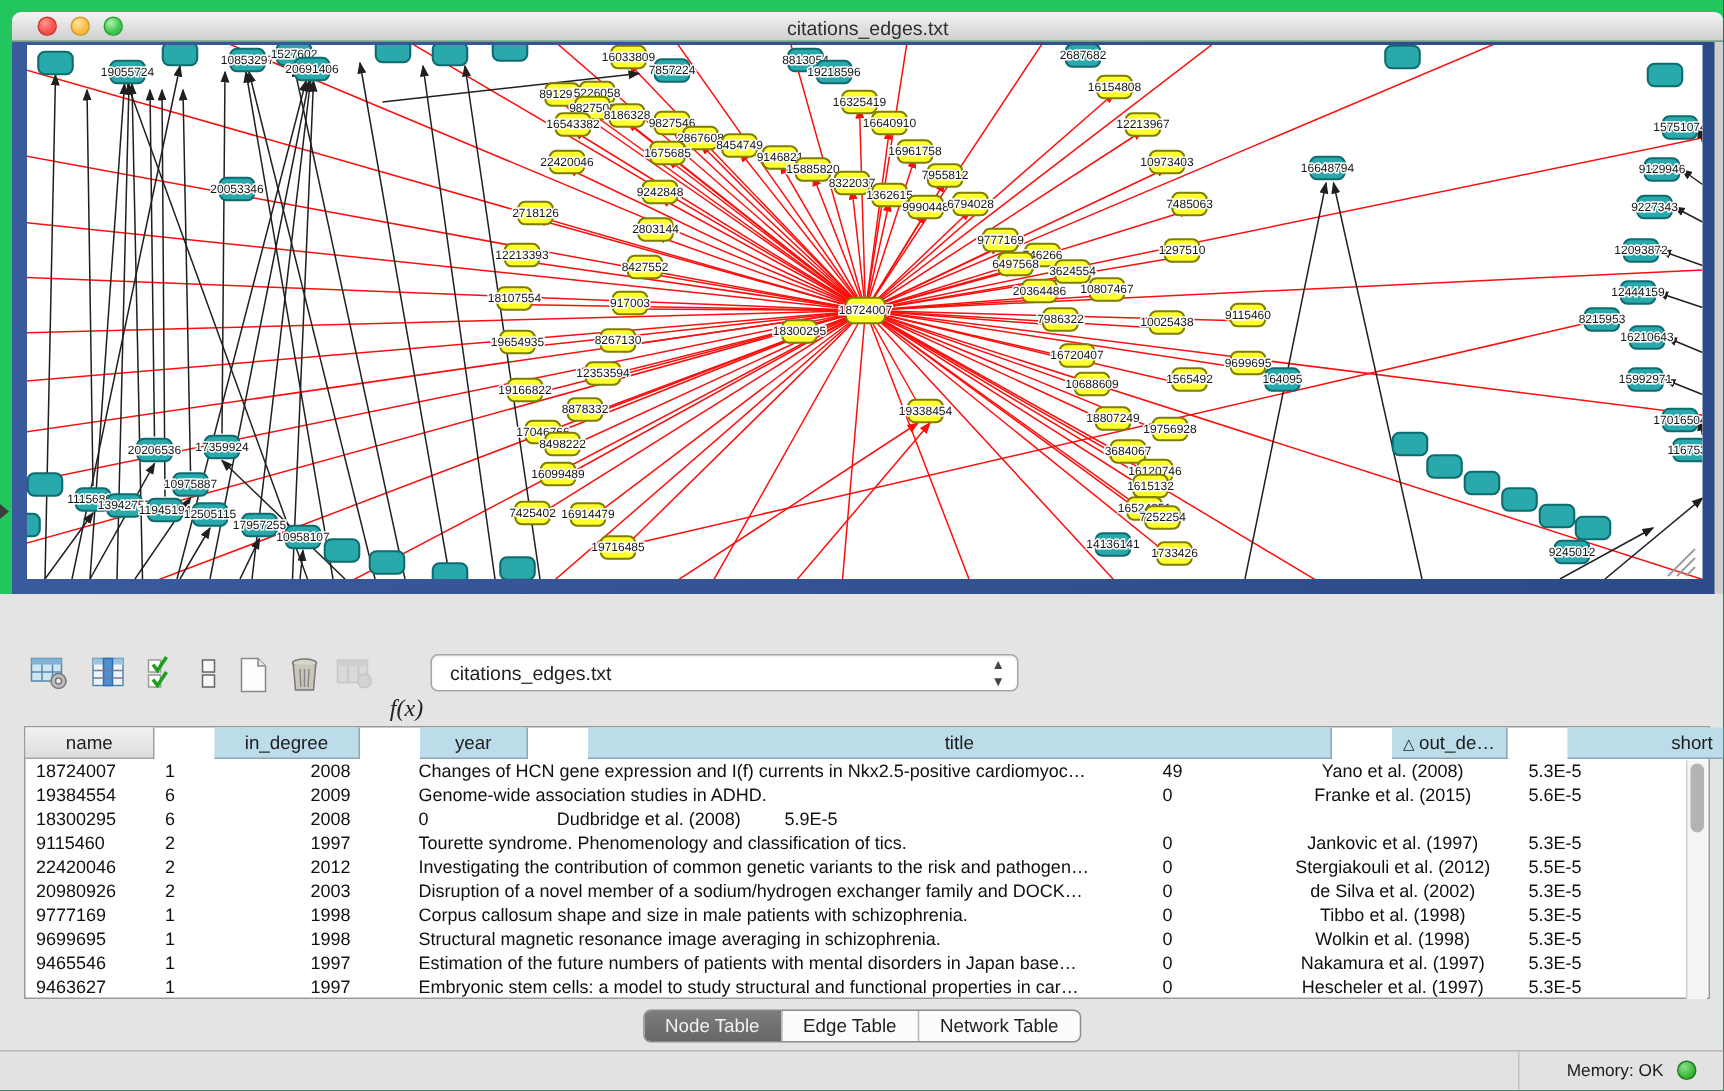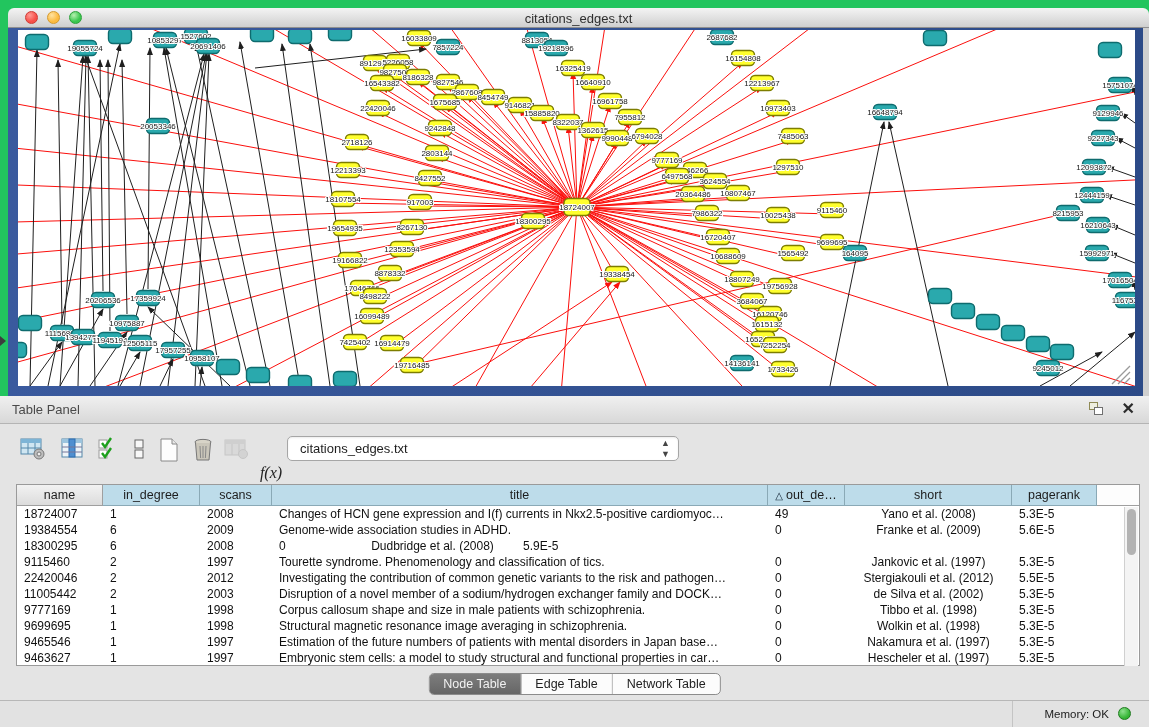--- a/index.html
+++ b/index.html
@@ -37,21 +37,21 @@
   .tbtn svg{margin-top:3px;}
   .tbtn.disabled{opacity:.4;}
   #fx-btn{font-size:16px;font-style:italic;color:#222;padding-top:6px;font-family:"Liberation Serif",serif;}
   #tp-combo{position:absolute;left:287px;top:12px;width:392px;height:25px;background:#fff;
     border:1px solid #a6a6a6;border-radius:5px;box-shadow:inset 0 1px 2px rgba(0,0,0,.08);}
   #tp-combo-label{position:absolute;left:12px;top:4px;font-size:13px;color:#1e1e1e;}
   #tp-combo-stepper{position:absolute;right:8px;top:1px;font-size:9px;color:#444;line-height:11px;}
 
   
   #tp-table{position:absolute;left:16px;top:88px;width:1124px;height:182px;background:#fff;border:1px solid #9a9a9a;}
-  #tp-header{position:absolute;left:0;top:0;height:24px;width:100%;display:flex;}
+  #tp-header{position:absolute;left:0;top:0;height:24px;width:100%;display:flex;gap:40px;}
   .hcell{height:21px;border-right:1px solid #8aa9b6;border-bottom:1px solid #8aa9b6;
     background:#bddcea;font-size:12.5px;color:#1d1d1d;text-align:center;line-height:20px;
     overflow:hidden;white-space:nowrap;flex-shrink:0;}
   .hcell.gray{background:linear-gradient(#f2f2f2,#dcdcdc);border-right:1px solid #9f9f9f;border-bottom:1px solid #9f9f9f;}
   .hcell.filler{background:#fdfdfd;border-right:none;border-bottom:1px solid #9f9f9f;}
   .sort-tri{font-size:10px;margin-right:3px;color:#123;}
   #tp-body{position:absolute;left:0;top:21px;width:1108px;height:160px;overflow:hidden;}
   .trow{display:flex;height:16px;}
   .tcell{font-size:12px;color:#101010;line-height:16px;padding-left:7px;
     overflow:hidden;white-space:nowrap;flex-shrink:0;}
@@ -697,28 +697,20 @@
           <line x1="1112" y1="384" x2="1130" y2="366" stroke="#9a9a9a" stroke-width="1.2"></line>
           <line x1="1118" y1="384" x2="1130" y2="372" stroke="#9a9a9a" stroke-width="1.2"></line>
           <line x1="1124" y1="384" x2="1130" y2="378" stroke="#9a9a9a" stroke-width="1.2"></line>
         </svg>
     </div>
   </div>
   <div id="right-gutter"></div>
   <div id="left-notch"></div>
 
   <div id="table-panel">
-    <div id="tp-titlebar">
-      <span id="tp-title">Table Panel</span>
-      <span id="tp-float">
-          <span class="sq1"></span>
-          <span class="sq2"></span>
-        </span>
-      <span id="tp-close">✕</span>
-    </div>
 
     <div id="tp-toolbar">
         <div class="tbtn" style="left: 16px;"><svg width="26" height="24">
             <rect x="1" y="2" width="20" height="15" fill="#cfe6f2" stroke="#5588aa"></rect>
             <rect x="1" y="2" width="20" height="4" fill="#7db4d6"></rect>
             <line x1="8" y1="6" x2="8" y2="17" stroke="#5588aa"></line>
             <line x1="15" y1="6" x2="15" y2="17" stroke="#5588aa"></line>
             <line x1="1" y1="11" x2="21" y2="11" stroke="#5588aa"></line>
             <circle cx="19" cy="17" r="5" fill="#bdbdbd" stroke="#777"></circle>
             <circle cx="19" cy="17" r="2" fill="#eee" stroke="#777"></circle>
@@ -762,21 +754,21 @@
         <div id="tp-combo">
           <span id="tp-combo-label">citations_edges.txt</span>
           <span id="tp-combo-stepper">▲<br>▼</span>
         </div>
       </div>
 
     <div id="tp-table">
       <div id="tp-header">
           <div class="hcell gray" style="width: 86px;"><span>name</span></div>
           <div class="hcell" style="width: 97px;"><span>in_degree</span></div>
-          <div class="hcell" style="width: 72px;"><span>scans</span></div>
+          <div class="hcell" style="width: 72px;"><span>year</span></div>
           <div class="hcell" style="width: 496px;"><span>title</span></div>
           <div class="hcell" style="width: 77px;"><span class="sort-tri">△</span><span>out_de…</span></div>
           <div class="hcell" style="width: 167px;"><span>short</span></div>
           <div class="hcell" style="width: 85px;"><span>pagerank</span></div>
           <div class="hcell filler" style="flex: 1 1 0%;"></div>
         </div>
       <div id="tp-body">
           <div class="trow">
             <div class="tcell" style="width: 86px;">18724007</div>
             <div class="tcell" style="width: 97px;">1</div>
@@ -785,21 +777,21 @@
             <div class="tcell" style="width: 77px;">49</div>
             <div class="tcell center" style="width: 167px;">Yano et al. (2008)</div>
             <div class="tcell" style="width: 85px;">5.3E-5</div>
           </div>
           <div class="trow">
             <div class="tcell" style="width: 86px;">19384554</div>
             <div class="tcell" style="width: 97px;">6</div>
             <div class="tcell" style="width: 72px;">2009</div>
             <div class="tcell" style="width: 496px;">Genome-wide association studies in ADHD.</div>
             <div class="tcell" style="width: 77px;">0</div>
-            <div class="tcell center" style="width: 167px;">Franke et al. (2009)</div>
+            <div class="tcell center" style="width: 167px;">Franke et al. (2015)</div>
             <div class="tcell" style="width: 85px;">5.6E-5</div>
           </div>
           <div class="trow">
             <div class="tcell" style="width: 86px;">18300295</div>
             <div class="tcell" style="width: 97px;">6</div>
             <div class="tcell" style="width: 72px;">2008</div>
             <div class="tcell" style="width: 77px;">0</div>
             <div class="tcell center" style="width: 167px;">Dudbridge et al. (2008)</div>
             <div class="tcell" style="width: 85px;">5.9E-5</div>
           </div>
@@ -815,21 +807,21 @@
           <div class="trow">
             <div class="tcell" style="width: 86px;">22420046</div>
             <div class="tcell" style="width: 97px;">2</div>
             <div class="tcell" style="width: 72px;">2012</div>
             <div class="tcell" style="width: 496px;">Investigating the contribution of common genetic variants to the risk and pathogen…</div>
             <div class="tcell" style="width: 77px;">0</div>
             <div class="tcell center" style="width: 167px;">Stergiakouli et al. (2012)</div>
             <div class="tcell" style="width: 85px;">5.5E-5</div>
           </div>
           <div class="trow">
-            <div class="tcell" style="width: 86px;">11005442</div>
+            <div class="tcell" style="width: 86px;">20980926</div>
             <div class="tcell" style="width: 97px;">2</div>
             <div class="tcell" style="width: 72px;">2003</div>
             <div class="tcell" style="width: 496px;">Disruption of a novel member of a sodium/hydrogen exchanger family and DOCK…</div>
             <div class="tcell" style="width: 77px;">0</div>
             <div class="tcell center" style="width: 167px;">de Silva et al. (2002)</div>
             <div class="tcell" style="width: 85px;">5.3E-5</div>
           </div>
           <div class="trow">
             <div class="tcell" style="width: 86px;">9777169</div>
             <div class="tcell" style="width: 97px;">1</div>

